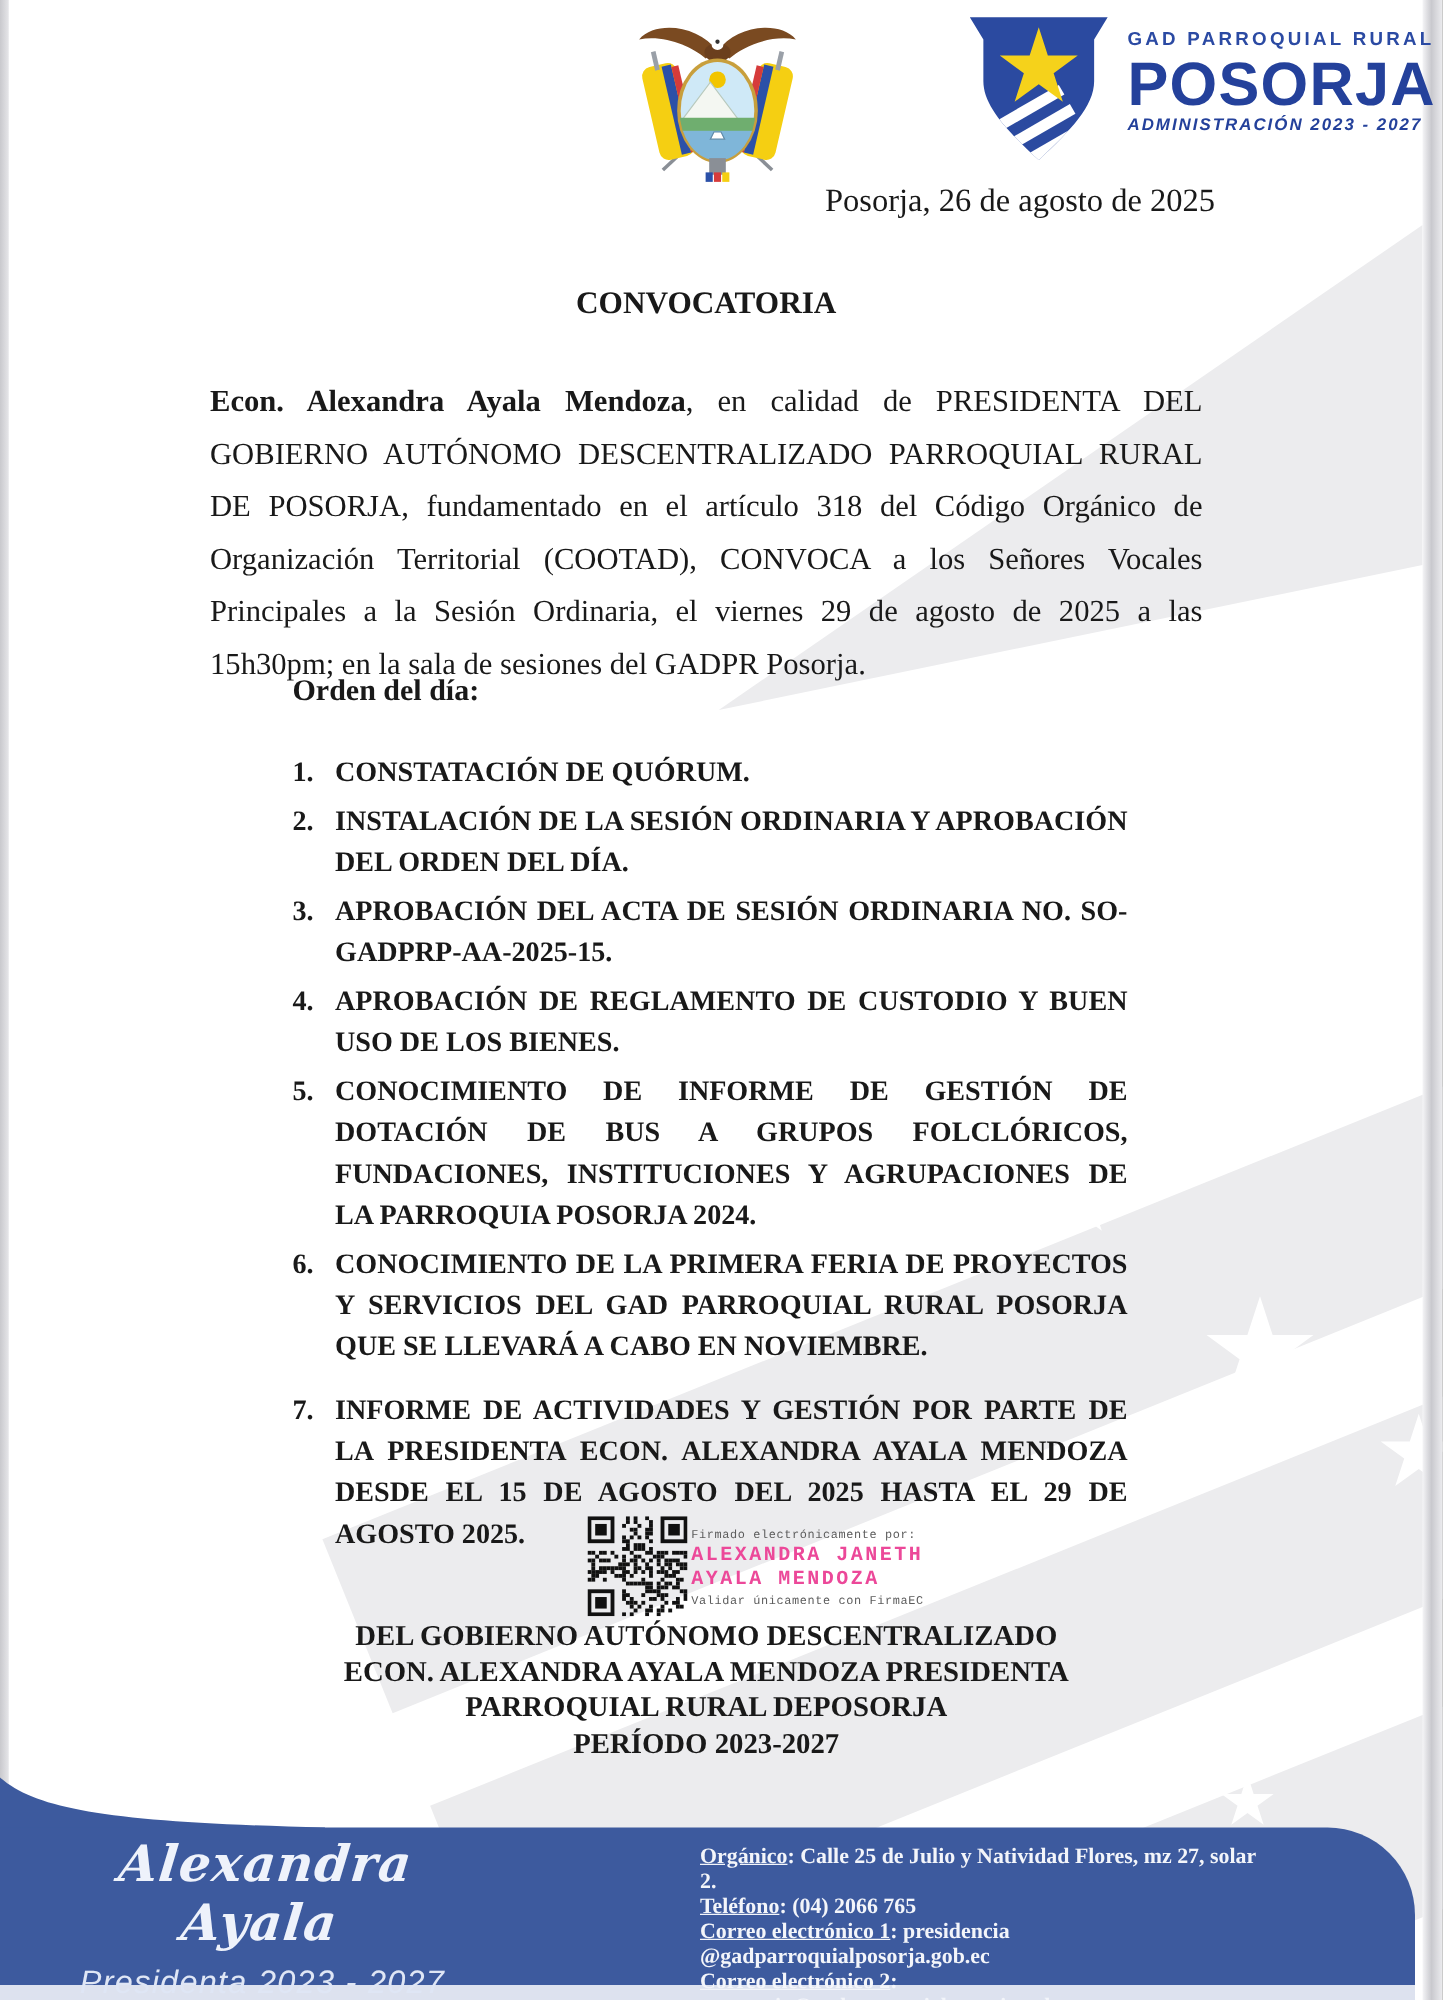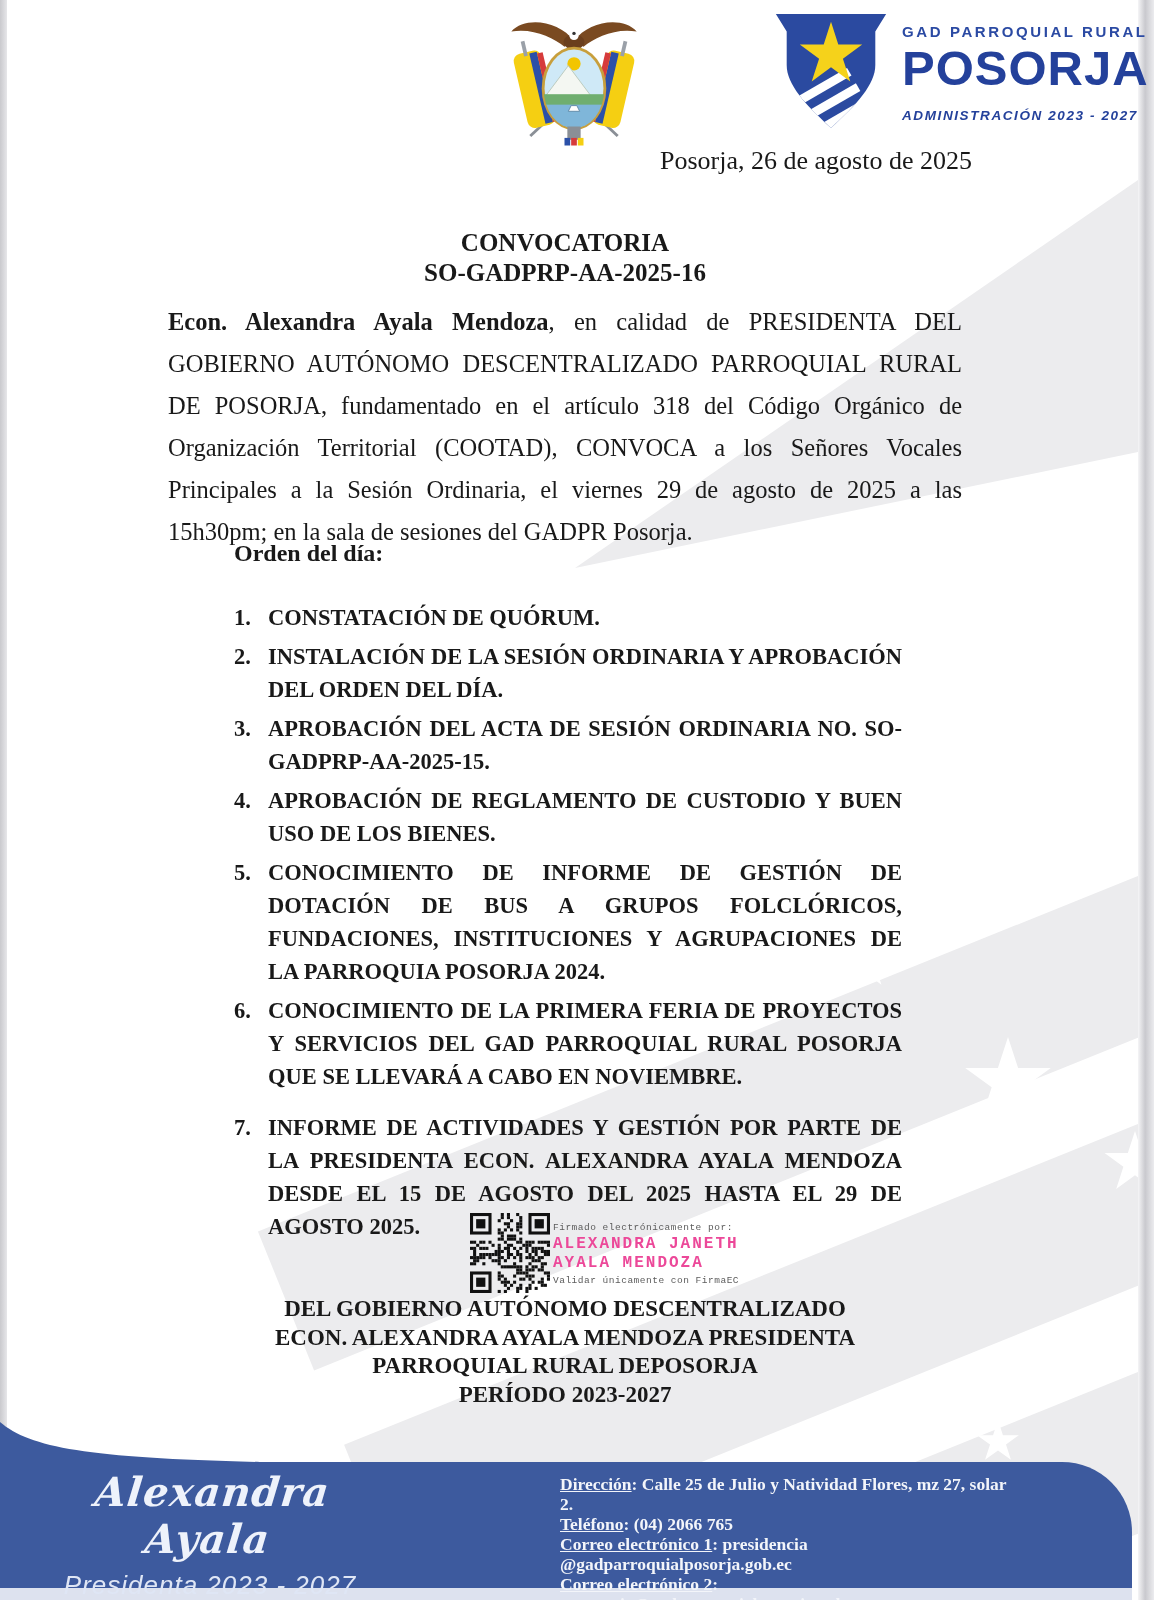--- a/index.html
+++ b/index.html
@@ -24,21 +24,21 @@
     background:linear-gradient(90deg,#f5f5f7,#c9c9ce 45%,#ececef);}
   
   .watermark{position:absolute;left:0;top:0;width:1154px;height:1600px;pointer-events:none;}
   
   .coat{position:absolute;left:498px;top:10px;width:152px;height:138px;}
   .logo{position:absolute;left:768px;top:6px;display:flex;align-items:flex-start;}
   .logo-shield{width:126px;height:128px;}
   .logo-text{margin-left:8px;margin-top:18px;font-family:"Liberation Sans",sans-serif;line-height:1;}
   .logo-line1{font-size:15px;font-weight:bold;letter-spacing:2.6px;color:var(--brand-blue-2);}
   .logo-line2{font-size:49px;font-weight:bold;letter-spacing:1px;color:var(--brand-blue);margin-top:5px;}
-  .logo-line3{font-size:13.5px;font-weight:bold;font-style:italic;letter-spacing:1.6px;color:var(--brand-blue);margin-top:16px;}
+  .logo-line3{font-size:13.5px;font-weight:bold;font-style:italic;letter-spacing:1.6px;color:var(--brand-blue);margin-top:0;}
   .date-line{position:absolute;top:146px;right:182px;font-size:26px;}
   
   .doc-title{position:absolute;left:168px;top:228px;width:794px;text-align:center;
     font-weight:bold;font-size:25px;line-height:30px;}
   .intro{position:absolute;left:168px;top:301px;width:794px;margin:0;
     font-size:24.5px;line-height:42px;text-align:justify;}
   .agenda-heading{position:absolute;left:234px;top:540px;font-weight:bold;font-size:24px;}
   .agenda{position:absolute;left:234px;top:601px;width:668px;margin:0;padding:0;list-style:none;}
   .agenda li{display:flex;margin-top:6px;font-weight:bold;font-size:22.5px;line-height:33px;}
   .agenda li:first-child{margin-top:0;}
@@ -162,21 +162,20 @@
       <div class="logo-line1">GAD PARROQUIAL RURAL</div>
       <div class="logo-line2">POSORJA</div>
       <div class="logo-line3">ADMINISTRACIÓN 2023 - 2027</div>
     </div>
   </div>
 
   <div class="date-line">Posorja, 26 de agosto de 2025</div>
 
   <div class="doc-title">
     <div>CONVOCATORIA</div>
-    <div>SO-GADPRP-AA-2025-16</div>
   </div>
 
   <p class="intro"><b>Econ. Alexandra Ayala Mendoza</b><span>, en calidad de PRESIDENTA DEL GOBIERNO AUTÓNOMO DESCENTRALIZADO PARROQUIAL RURAL DE POSORJA, fundamentado en el artículo 318 del Código Orgánico de Organización Territorial (COOTAD), CONVOCA a los Señores Vocales Principales a la Sesión Ordinaria, el viernes 29 de agosto de 2025 a las 15h30pm; en la sala de sesiones del GADPR Posorja.</span></p>
 
   <div class="agenda-heading">Orden del día:</div>
   <ol class="agenda">
     <li>
         <span class="num">1.</span>
         <span class="itm">CONSTATACIÓN DE QUÓRUM.</span>
       </li>
@@ -434,20 +433,20 @@
   <div class="footer-band"></div>
   <div class="footer-strip"></div>
 
   <div class="footer-left">
     <div class="script-name">Alexandra Ayala</div>
     <div class="script-sub">Presidenta 2023 - 2027</div>
 
   </div>
 
   <div class="footer-right">
-    <div><span class="lbl">Dirección</span><span>: Calle 25 de Julio y Natividad Flores, mz 27, solar 2.</span></div>
+    <div><span class="lbl">Orgánico</span><span>: Calle 25 de Julio y Natividad Flores, mz 27, solar 2.</span></div>
     <div><span class="lbl">Teléfono</span><span>: (04) 2066 765</span></div>
     <div><span class="lbl">Correo electrónico 1</span><span>: presidencia @gadparroquialposorja.gob.ec</span></div>
     <div><span class="lbl">Correo electrónico 2</span><span>: secretaria@gadparroquialposorja.gob.ec</span></div>
 
   </div>
 
 </div>
 
 </body></html>

